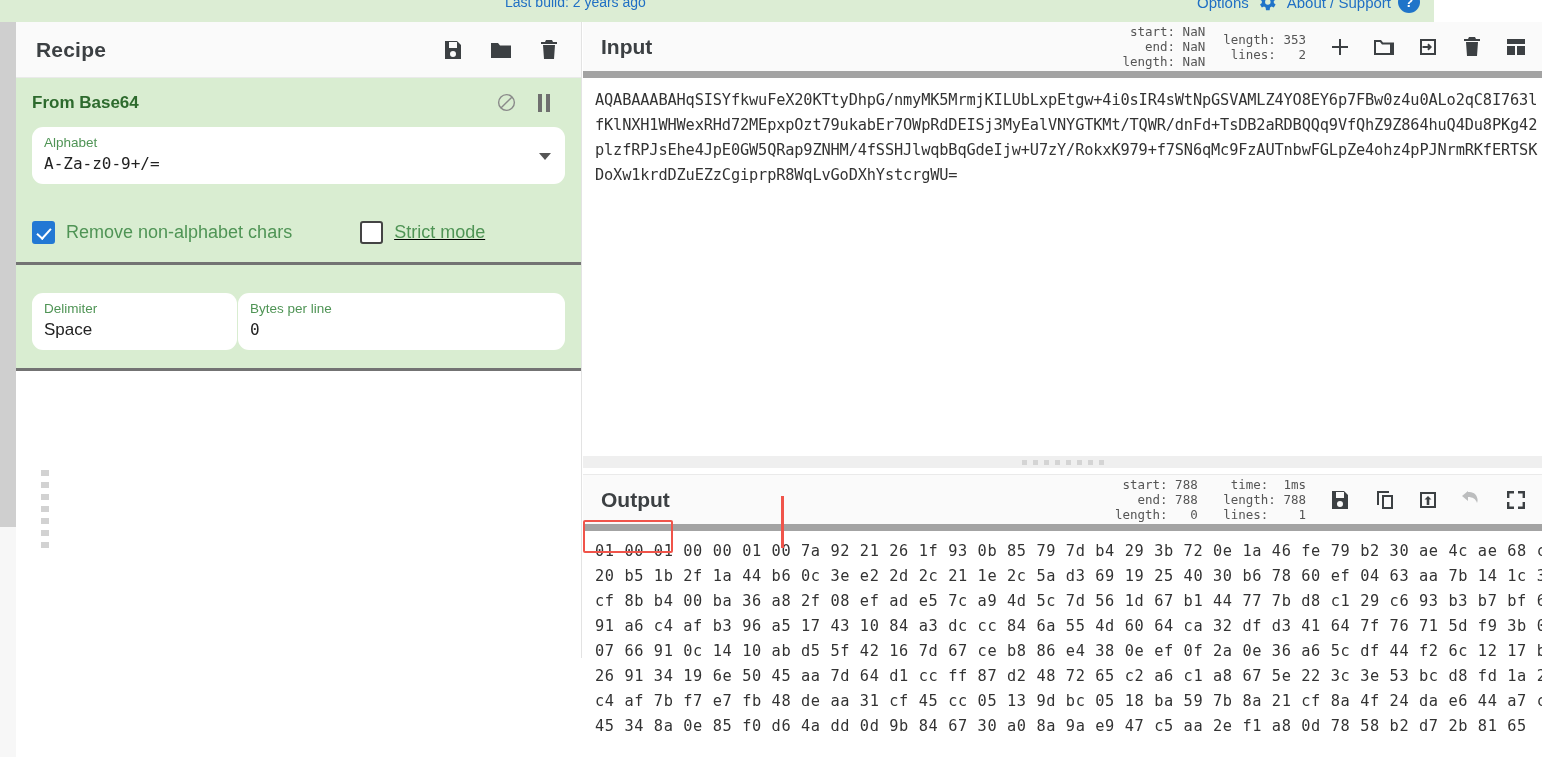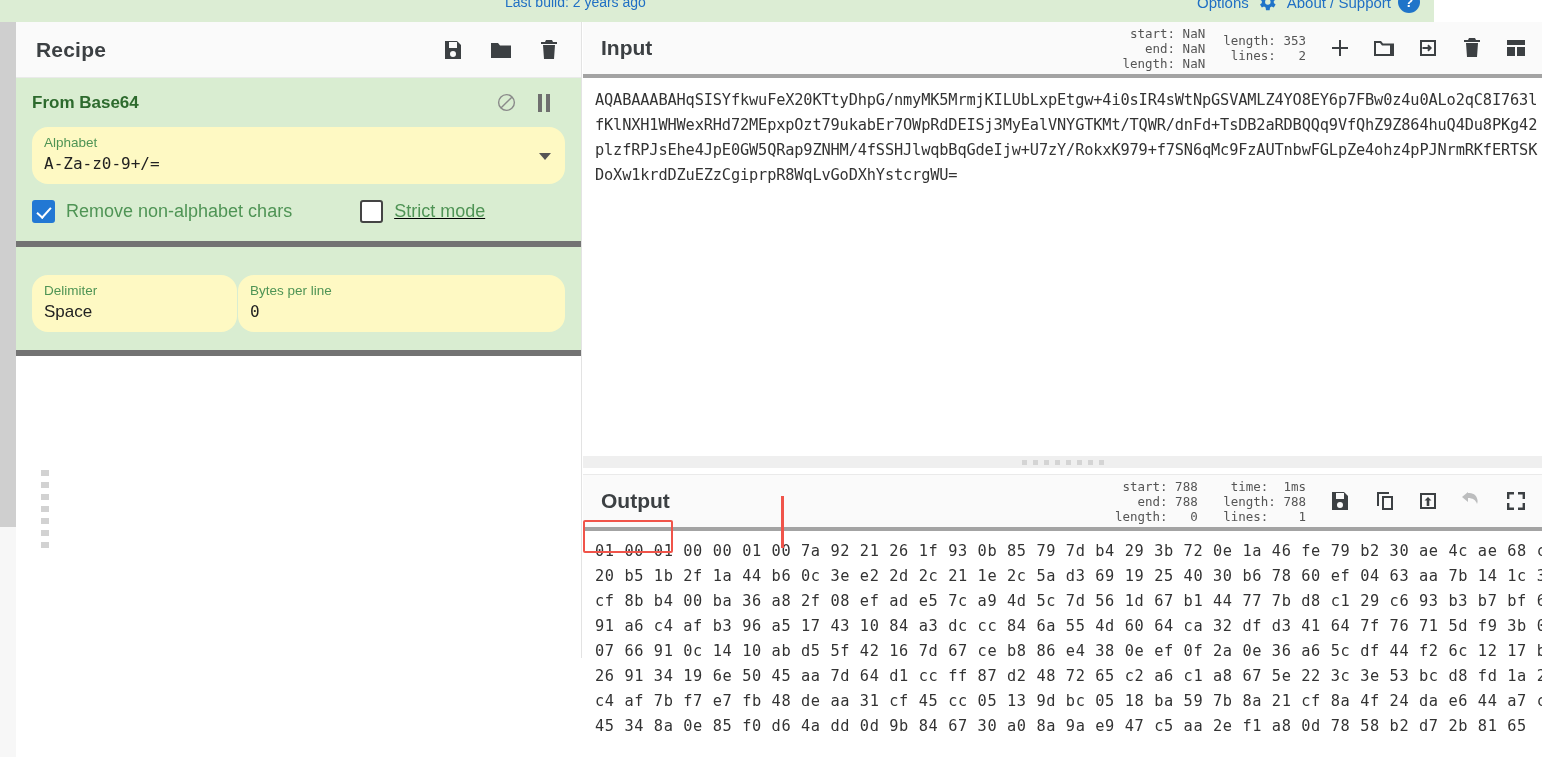--- a/index.html
+++ b/index.html
@@ -54,49 +54,49 @@
     display: flex; align-items: center; padding: 0 20px;
   }
   .pane-title { font-size: 21px; font-weight: bold; color: #3c4043; letter-spacing: .2px; }
   .pane-title-icons { margin-left: auto; display: flex; align-items: center; gap: 24px; }
   .ico { width: 22px; height: 22px; fill: #3c4043; display: block; cursor: pointer; }
   .ico-lg { width: 24px; height: 24px; }
 
   .op-list { position: absolute; top: 56px; left: 0; right: 0; bottom: 0; overflow: hidden; }
   .operation {
     background: #d9edd1;
-    border-bottom: 6px solid #737373;
+    border-bottom: 3px solid #737373;
     padding: 14px 16px 18px 16px;
   }
   .op-head { display: flex; align-items: center; }
   .op-title { font-size: 17px; font-weight: bold; color: #2d6a2d; }
   .op-head-icons { margin-left: auto; display: flex; align-items: center; gap: 20px; padding-right: 14px; }
   .disable-ico { width: 21px; height: 21px; stroke: #8a8a8a; fill: none; stroke-width: 1.6; }
   .pause-ico { display: inline-block; width: 14px; height: 18px; position: relative; }
   .pause-ico::before, .pause-ico::after {
     content: ""; position: absolute; top: 0; width: 4px; height: 18px; background: #6f6f6f;
   }
   .pause-ico::before { left: 1px; } .pause-ico::after { left: 9px; }
 
   .field {
-    background: #fef9c3; border-radius: 16px; position: relative;
+    background: #ffffff; border-radius: 11px; position: relative;
     padding: 8px 8px 9px 12px; margin-top: 14px;
   }
   .field-label { font-size: 13.5px; color: #4f9455; line-height: 16px; }
   .field-value {
     font-family: "DejaVu Sans Mono", monospace;
     font-size: 16px; color: #222; line-height: 22px; margin-top: 2px;
   }
   .field-value.plain { font-family: "Liberation Sans", sans-serif; font-size: 17px; }
   .caret {
     position: absolute; right: 14px; top: 50%; margin-top: -3px;
     width: 0; height: 0; border-left: 6px solid transparent;
     border-right: 6px solid transparent; border-top: 7px solid #555;
   }
-  .checkrow { display: flex; align-items: flex-end; margin-top: 16px; }
+  .checkrow { display: flex; align-items: flex-end; margin-top: 37px; }
   .checkitem { display: flex; align-items: center; gap: 11px; }
   .checkitem.second { margin-left: 68px; text-decoration: underline; }
   .cbox { width: 23px; height: 23px; border-radius: 3px; border: 2px solid #444; background: #fff; position: relative; }
   .cbox.checked { background: #2278d4; border-color: #2278d4; }
   .cbox.checked::after {
     content: ""; position: absolute; left: 6px; top: 2px; width: 6px; height: 12px;
     border: solid #fff; border-width: 0 2.6px 2.6px 0; transform: rotate(42deg);
   }
   .check-label { font-size: 18px; color: #4f9455; }
   .fields-2 { display: flex; gap: 1px; }
@@ -107,21 +107,21 @@
   .v-handle {
     position: absolute; left: 24px; top: 448px; width: 10px; height: 120px;
     display: flex; flex-direction: column; gap: 6px; align-items: center;
   }
   .v-handle i { width: 8px; height: 6px; background: #d2d2d2; display: block; }
 
   
   .io-col { position: absolute; left: 583px; top: 22px; width: 959px; height: 735px; background: #fff; }
 
   .io-header {
-    height: 56px; background: #fafafa; border-bottom: 4px solid #a3a3a3;
+    height: 56px; background: #fafafa; border-bottom: 7px solid #a3a3a3;
     display: flex; align-items: center; padding: 0 14px 0 18px; position: relative;
   }
   .io-title { font-size: 21px; font-weight: bold; color: #3c4043; }
   .stats-group { margin-left: auto; display: flex; align-items: center; gap: 18px; }
   .stats {
     font-family: "DejaVu Sans Mono", monospace; font-size: 12.5px;
     color: #555; line-height: 15px; text-align: right; white-space: pre;
   }
   .io-icons { display: flex; align-items: center; gap: 20px; margin-left: 22px; }
 

